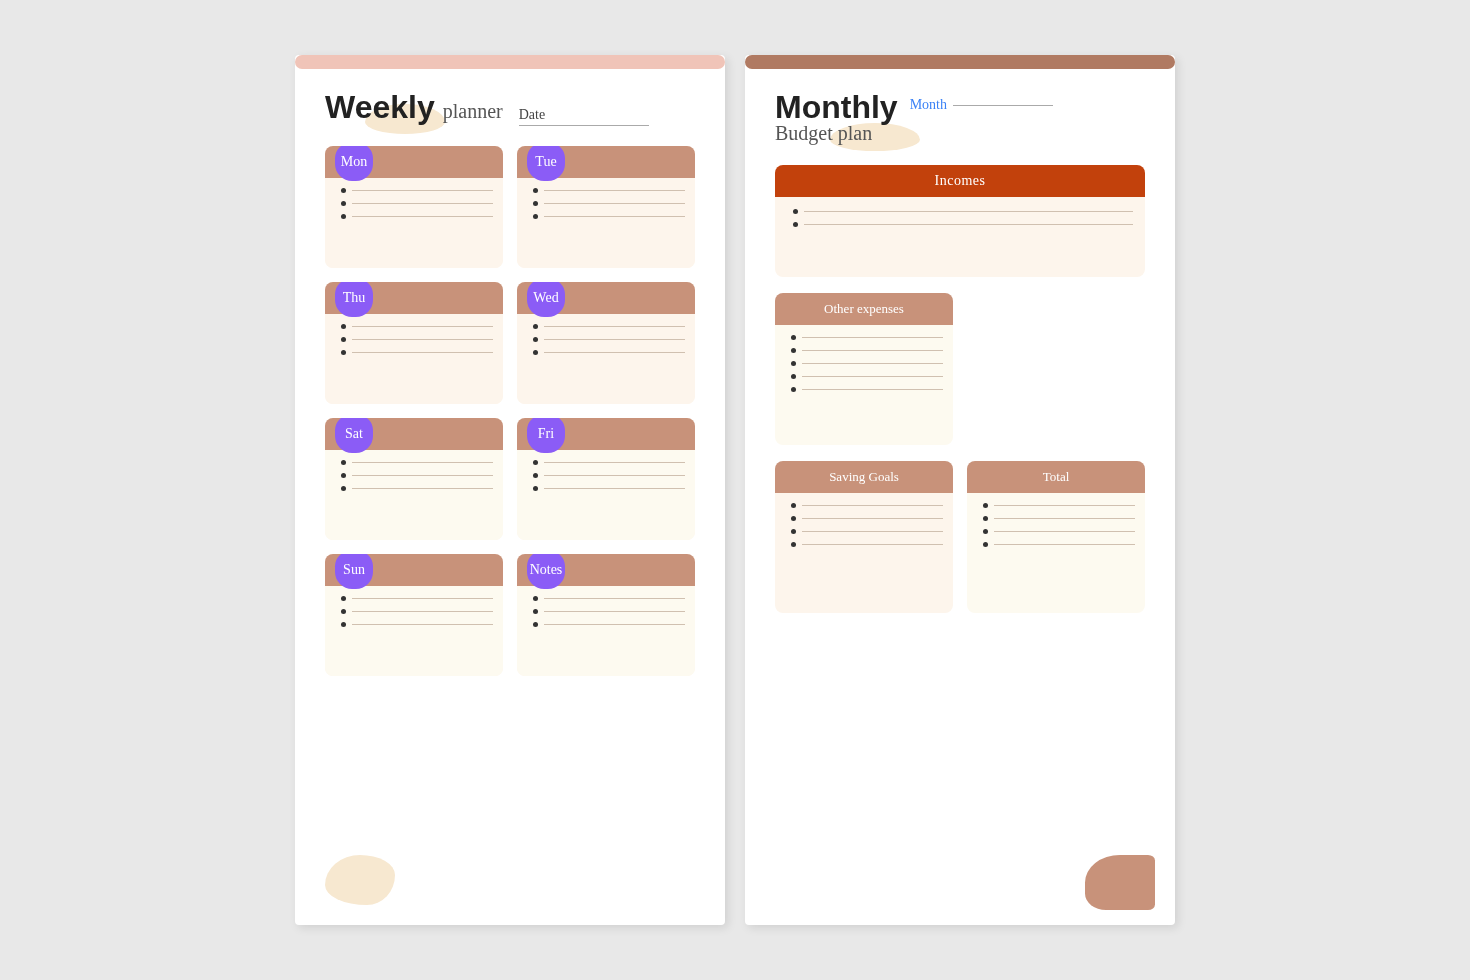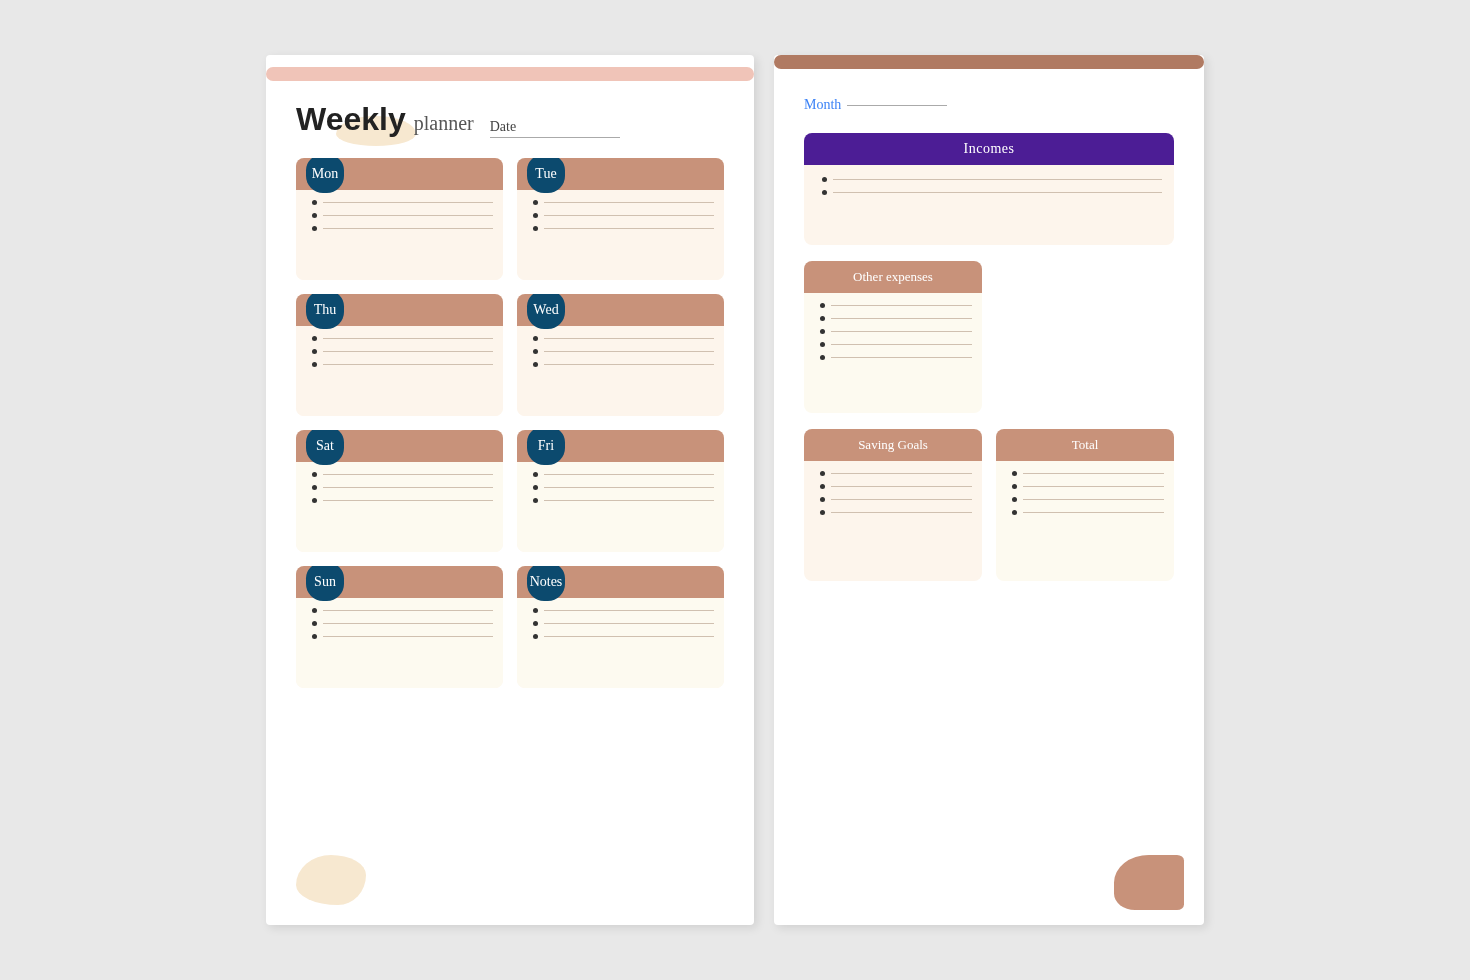--- a/index.html
+++ b/index.html
@@ -17,25 +17,25 @@
     .container {
       display: flex;
       gap: 20px;
       padding: 30px;
       align-items: flex-start;
     }
 
     
     .weekly-page {
       background: #fff;
-      width: 488px;
+      width: 430px;
       min-height: 870px;
       border-radius: 4px;
       position: relative;
-      padding: 12px 30px 30px;
+      padding: 0 30px 30px;
       box-shadow: 3px 3px 10px rgba(0,0,0,0.1);
       overflow: hidden;
     }
 
     .top-bar-pink {
       background: #f0c4b8;
       height: 14px;
       border-radius: 8px;
       margin: 0 -30px 0 -30px;
       width: calc(100% + 60px);
@@ -116,21 +116,21 @@
       min-height: 32px;
     }
 
     .day-badge {
       position: absolute;
       left: 10px;
       top: 50%;
       transform: translateY(-50%);
       width: 38px;
       height: 38px;
-      background: #0c4a6e;
+      background: #8b5cf6;
       border-radius: 50% 50% 50% 50% / 60% 60% 40% 40%;
       border-radius: 40% 40% 45% 45%;
       display: flex;
       align-items: center;
       justify-content: center;
       z-index: 2;
     }
 
     .day-label {
       font-family: 'Brush Script MT', cursive;
@@ -261,21 +261,21 @@
       background: #aaa;
       display: inline-block;
     }
 
     
     .incomes-section {
       margin-bottom: 16px;
     }
 
     .section-header-full {
-      background: #4c1d95;
+      background: #c2410c;
       border-radius: 8px 8px 0 0;
       padding: 8px;
       text-align: center;
       color: #fff;
       font-size: 14px;
       letter-spacing: 0.5px;
     }
 
     .section-body-full {
       background: #fdf5ec;
@@ -543,20 +543,25 @@
 
     </div>
 
     <div class="weekly-bottom-decor"></div>
   </div>
 
   <div class="monthly-page">
     <div class="top-bar-brown"></div>
 
     <div class="monthly-header">
+      <div class="monthly-title-block">
+        <div class="blob-decor-monthly"></div>
+        <span class="monthly-title">Monthly</span>
+        <span class="budget-cursive">Budget plan</span>
+      </div>
       <div class="month-field">
         <span>Month</span>
         <span class="month-line"></span>
       </div>
     </div>
 
     <div class="incomes-section">
       <div class="section-header-full">Incomes</div>
       <div class="section-body-full">
         <div class="bullet-line">

